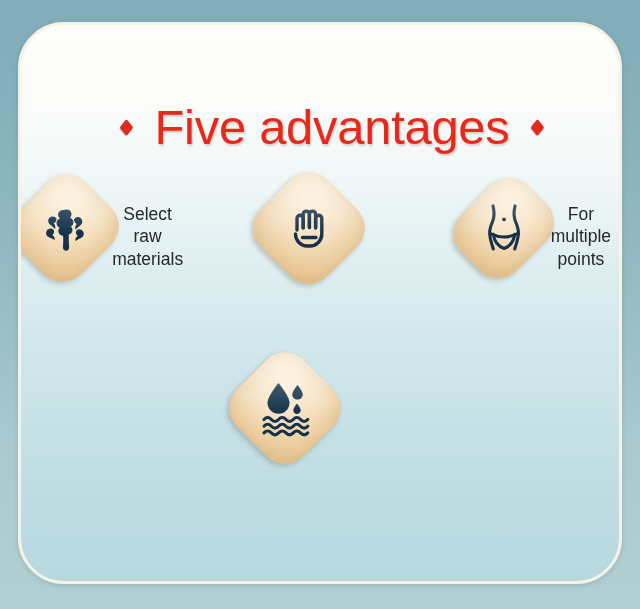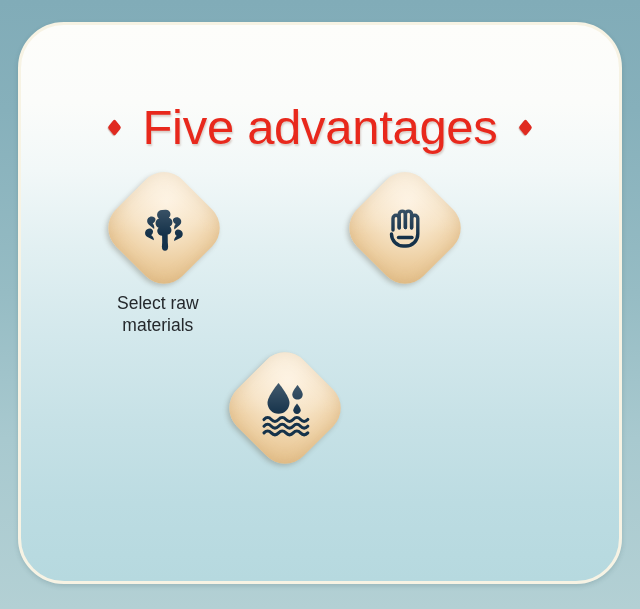--- a/index.html
+++ b/index.html
@@ -53,20 +53,21 @@
   
   #title-row {
     position: absolute;
     top: 78px;
     left: 0;
     width: 100%;
     display: flex;
     align-items: center;
     justify-content: center;
     gap: 22px;
+    padding-left: 12px;
   }
   .title-bullet {
     width: 11px;
     height: 11px;
     background: #e02a20;
     transform: rotate(45deg) skew(6deg, 6deg);
     border-radius: 2px;
     box-shadow: 0 1px 1px rgba(120,20,10,.35);
     flex: none;
   }
@@ -87,22 +88,22 @@
     width: 100%;
     display: flex;
     justify-content: center;
   }
   #feature-row-top { top: 156px; gap: 76px; }
   #feature-row-bottom { top: 336px; gap: 62px; }
 
   .feature-item {
     width: 165px;
     display: flex;
-    flex-direction: column;
-    align-items: flex-start;
+    flex-direction: row;
+    align-items: center;
   }
 
   
   .badge {
     position: relative;
     width: 94px;
     height: 94px;
     border-radius: 26px;
     transform: rotate(45deg);
     background:
@@ -184,20 +185,37 @@
                 <path d="M26.2 31.5V18.3c0-1.8 1.4-3.2 3.1-3.2s3.1 1.4 3.1 3.2v13.2"></path>
                 <path d="M32.4 31.5V18.3c0-1.8 1.4-3.2 3.1-3.2s3.1 1.4 3.1 3.2v13.2"></path>
                 <path d="M38.6 32V22.5c0-1.8 1.4-3.2 3.1-3.2s3.1 1.4 3.1 3.2V38c0 6.6-5.3 12-11.8 12h-2.7c-6.5 0-11.8-5.4-11.8-12"></path>
                 <path d="M25.5 41.5h13.5"></path>
               </g>
             </svg>
           </div>
         </div>
       </div>
 
+      <div class="feature-item">
+        <div class="badge">
+          <div class="badge-glyph">
+            <svg viewBox="0 0 64 64" width="64" height="64">
+              <g fill="none" stroke="#15324a" stroke-width="3.1" stroke-linecap="round" stroke-linejoin="round">
+                <path d="M21 10c1.6 6.3 1.3 11.6-.7 16.3-2 4.6-3 8.4-2.6 12.4.4 4.2 1.8 8.9 3.6 14.3"></path>
+                <path d="M43 10c-1.6 6.3-1.3 11.6.7 16.3 2 4.6 3 8.4 2.6 12.4-.4 4.2-1.8 8.9-3.6 14.3"></path>
+                <path d="M18.4 37.7c4.7 2.3 9.2 3.4 13.6 3.4s8.9-1.1 13.6-3.4"></path>
+                <path d="M21.2 38.4c1.1 6.7 4.3 11.9 10.8 14.2 6.5-2.3 9.7-7.5 10.8-14.2"></path>
+                <circle cx="32" cy="23.5" r="1.9" fill="#15324a" stroke="none"></circle>
+              </g>
+            </svg>
+          </div>
+        </div>
+        <div class="feature-label">For multiple
+points</div>
+      </div>
 
     </div>
 
     <div class="feature-row" id="feature-row-bottom">
 
       <div class="feature-item">
         <div class="badge">
           <div class="badge-glyph">
             <svg viewBox="0 0 64 64" width="64" height="64">
               <g fill="#15324a">

